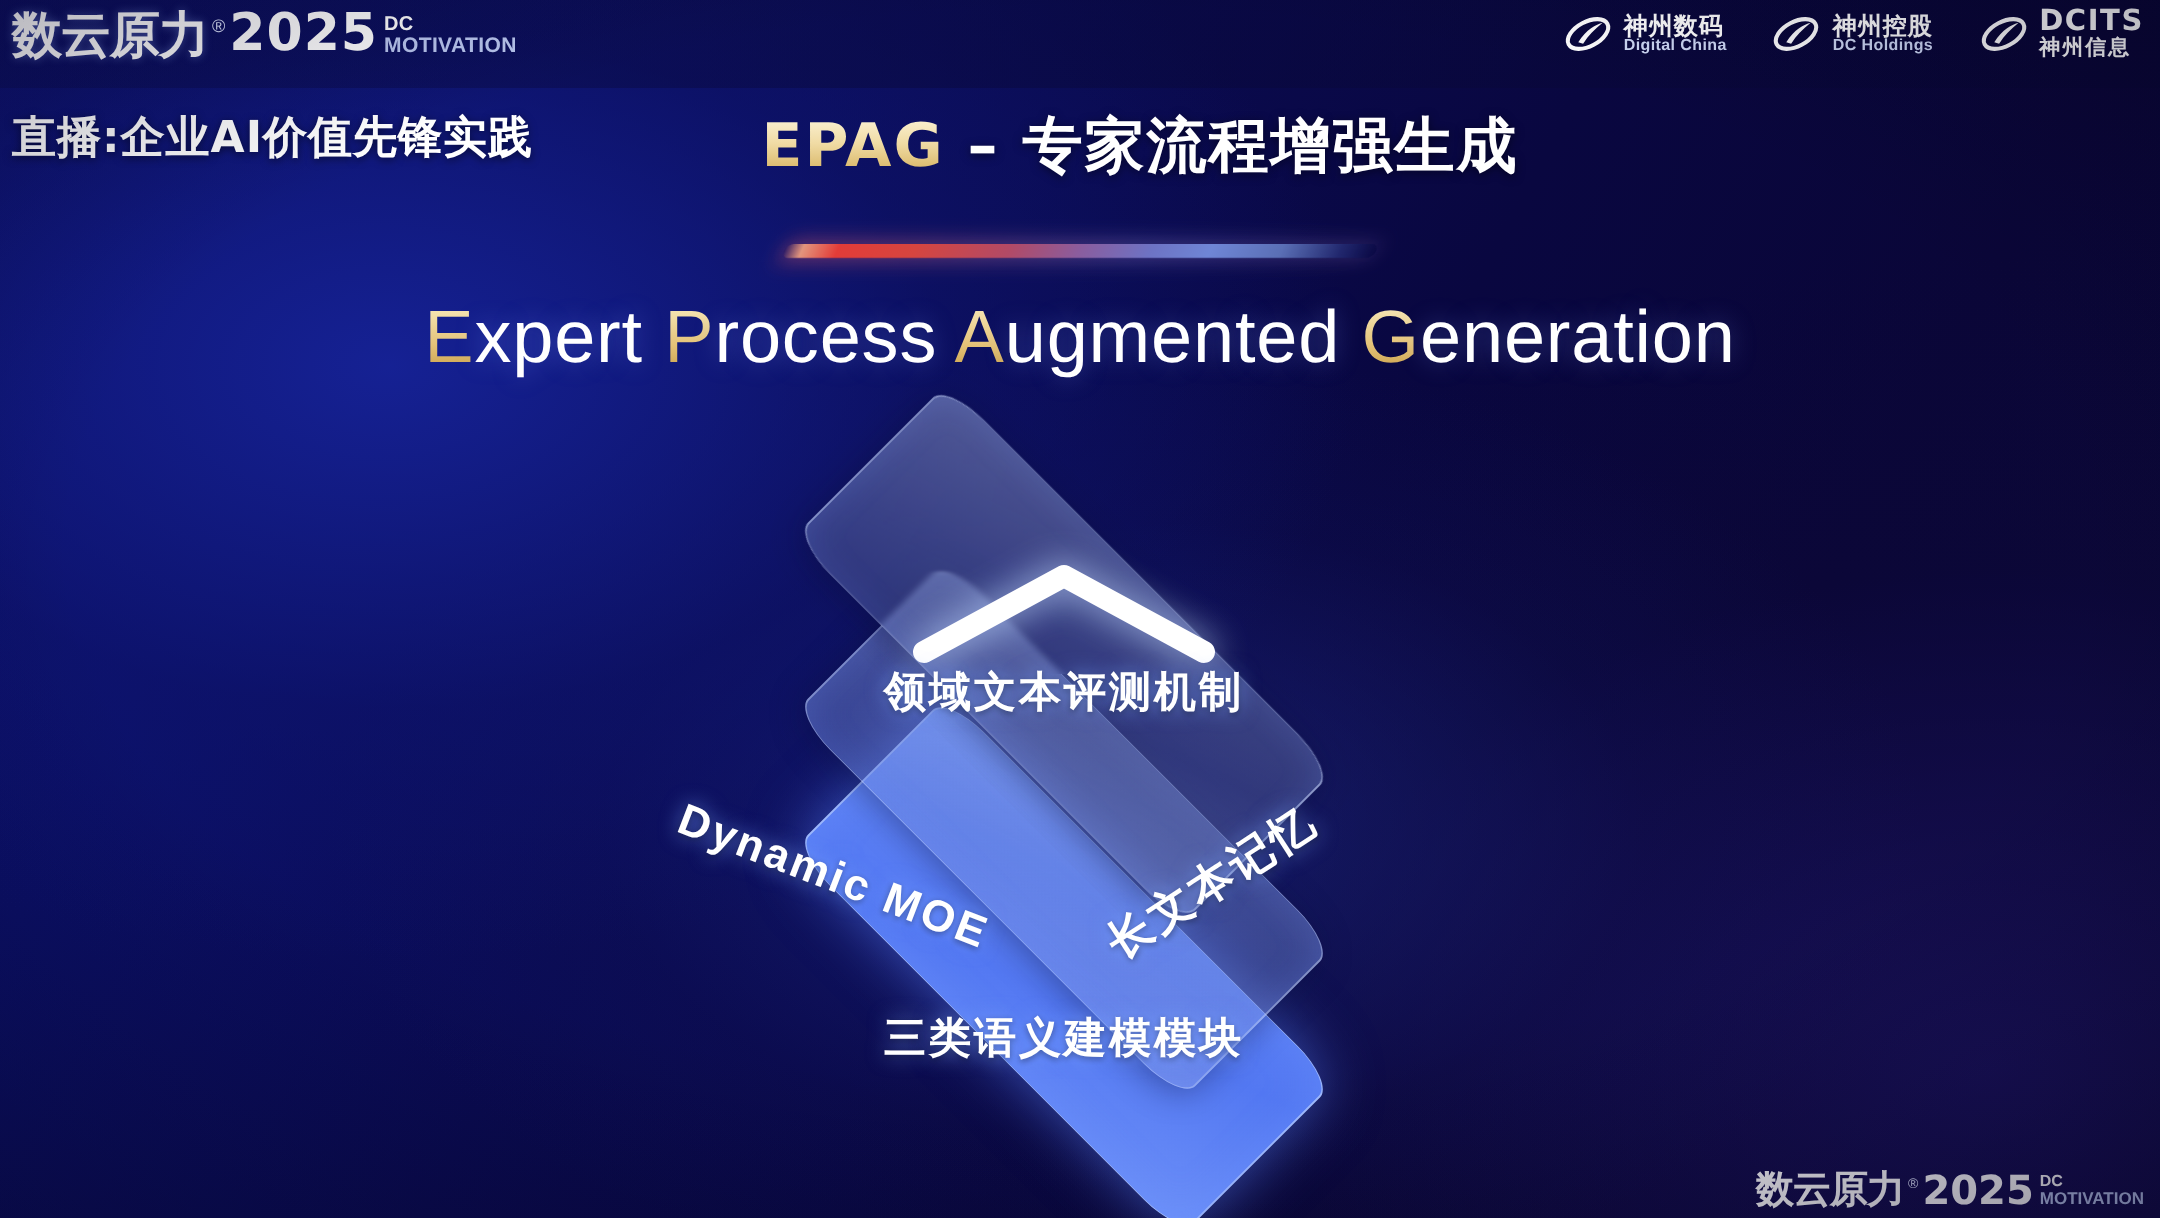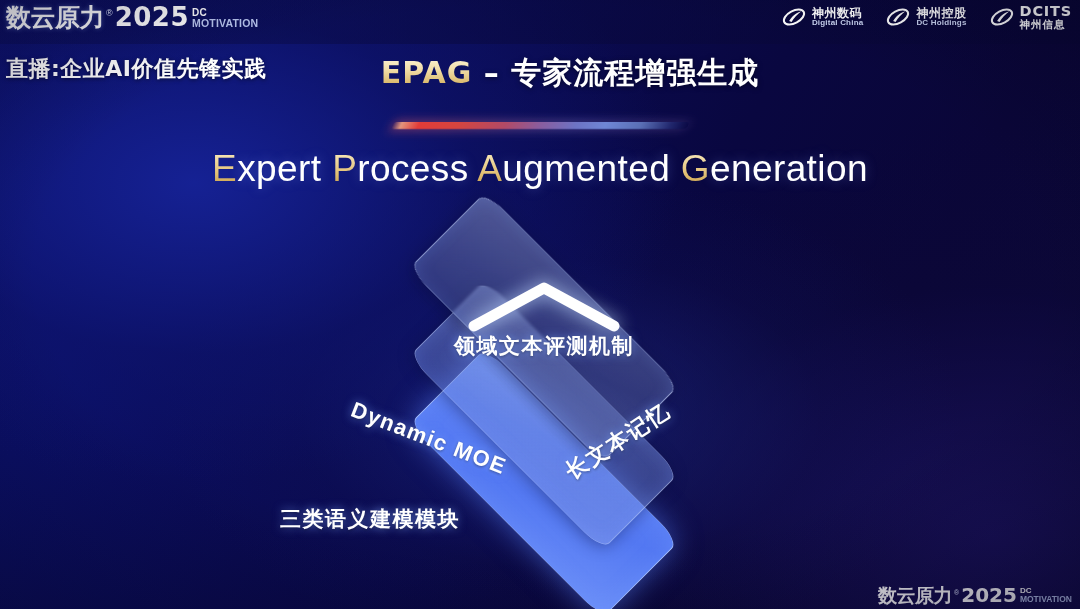--- a/index.html
+++ b/index.html
@@ -135,21 +135,21 @@
   }
   #subtitle .cap {
     color:#e8cf86;
     background:linear-gradient(180deg,#fbf0c8 0%,#e4c277 60%,#c49a43 100%);
     -webkit-background-clip:text; background-clip:text;
     -webkit-text-fill-color:transparent;
   }
   #subtitle .low { color:#ffffff; text-shadow:0 0 12px rgba(120,150,255,0.35); }
 
   
-  #layers { position:absolute; left:280px; top:218px; width:528px; height:360px; }
+  #layers { position:absolute; left:268px; top:218px; width:528px; height:360px; }
   .layer { position:absolute; left:0; width:528px; height:218px; }
   .plate {
     position:absolute; left:50%; top:50%;
     width:274px; height:274px;
     margin-left:-137px; margin-top:-137px;
     border-radius:26px;
     transform:rotate(45deg) scaleY(0.397);
     transform-origin:center center;
   }
 
@@ -190,21 +190,21 @@
     position:absolute; z-index:7;
     font-family:"DejaVu Sans","Liberation Sans",sans-serif;
     font-weight:bold; color:#ffffff; white-space:nowrap;
     text-shadow:0 0 10px rgba(120,160,255,0.75), 0 1px 3px rgba(0,0,0,0.45);
   }
   #label-top {
     left:0; width:528px; top:114px; text-align:center;
     font-size:21px; letter-spacing:1.5px;
   }
   #label-bot {
-    left:0; width:528px; top:287px; text-align:left;
+    left:0; width:528px; top:287px; text-align:center;
     font-size:21px; letter-spacing:1.5px;
   }
   #label-dyn {
     left:72px; top:178px; font-size:22px; letter-spacing:1.5px;
     font-weight:bold;
     transform:rotate(21deg); transform-origin:left center;
     font-family:"Liberation Sans","DejaVu Sans",sans-serif;
   }
   #label-mem {
     left:288px; top:241px; font-size:22px; letter-spacing:2px;

